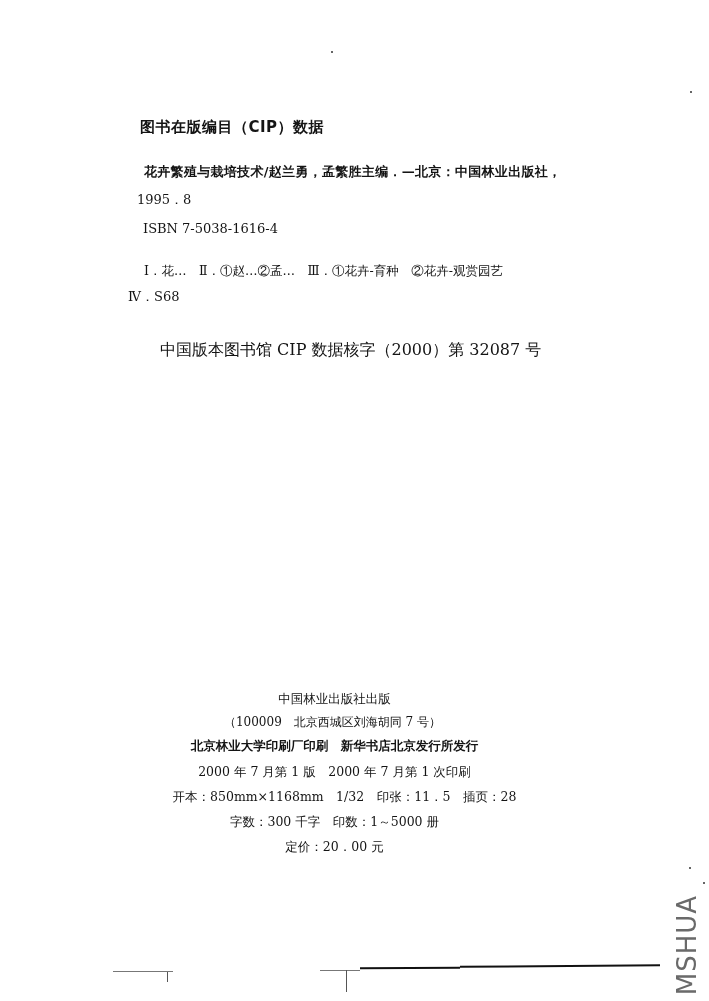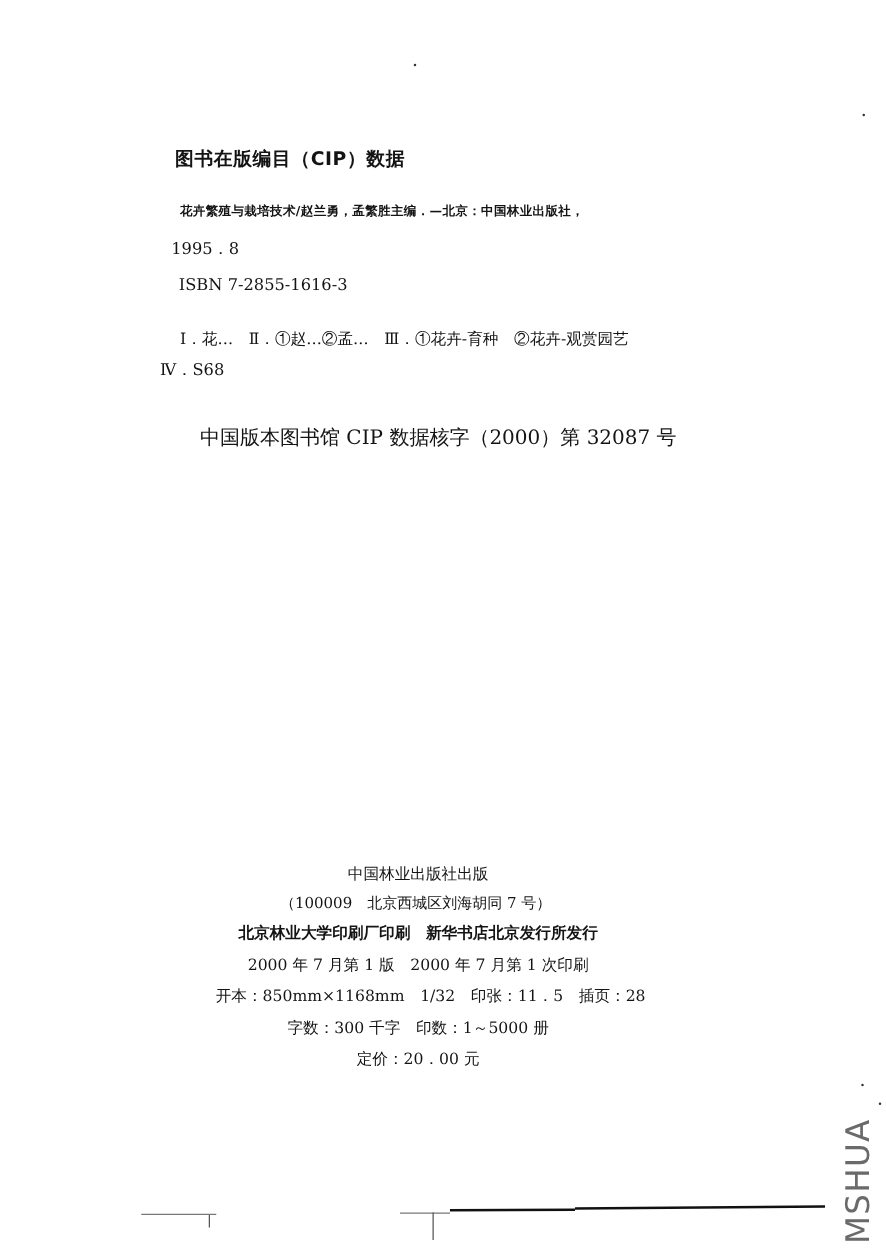--- a/index.html
+++ b/index.html
@@ -4,21 +4,21 @@
 <style>
   html, body { margin:0; padding:0; }
   body {
     width:709px; height:1001px; position:relative; overflow:hidden;
     background:#ffffff; color:#141414;
     font-family: "DejaVu Serif", "Liberation Serif", serif;
   }
   .line { position:absolute; white-space:nowrap; line-height:1;padding-left:40px; }
   .cip-title { left:100px; top:120px; font-size:15px; font-weight:bold; font-family:"DejaVu Sans","Liberation Sans",sans-serif; letter-spacing:0.5px; }
   .cip { font-size:13px; }
-  .l1 { left:104px; top:165px; letter-spacing:0.3px; font-weight:bold; font-family:"DejaVu Sans","Liberation Sans",sans-serif; font-size:10px; }
+  .l1 { left:104px; top:165px; letter-spacing:0.3px; font-weight:bold; font-family:"DejaVu Sans","Liberation Sans",sans-serif; font-size:13px; }
   .l2 { left:97px; top:193px; }
   .l3 { left:103px; top:222px; }
   .l4 { left:104px; top:265px; font-size:12.5px;text-align:right; }
   .l5 { left:88px; top:290px; }
   .l6 { left:120px; top:342px; font-size:16px; }
   .imprint { position:absolute; left:0; width:709px; text-align:center; font-size:12.5px; white-space:nowrap; line-height:1; }
   .i1 { top:693px; left:-20px; }
   .i2 { top:716px; left:-22px; font-size:12px; }
   .i3 { top:740px; left:-20px; font-weight:bold; font-family:"DejaVu Sans","Liberation Sans",sans-serif; font-size:12.5px; }
   .i4 { top:766px; left:-20px; }
@@ -39,21 +39,21 @@
   .scan-rule.thin { height:1px; background:#777; }
   .tick { position:absolute; width:1px; background:#555; }
 </style>
 </head>
 <body>
 
 <div>
   <div class="line cip-title">图书在版编目（CIP）数据</div>
   <div class="line cip l1">花卉繁殖与栽培技术/赵兰勇，孟繁胜主编．—北京：中国林业出版社，</div>
   <div class="line cip l2">1995．8</div>
-  <div class="line cip l3">ISBN 7-2855-1616-3</div>
+  <div class="line cip l3">ISBN 7-5038-1616-4</div>
   <div class="line cip l4">Ⅰ．花…　Ⅱ．①赵…②孟…　Ⅲ．①花卉-育种　②花卉-观赏园艺</div>
   <div class="line cip l5">Ⅳ．S68</div>
   <div class="line cip l6">中国版本图书馆 CIP 数据核字（2000）第 32087 号</div>
 </div>
 
 <div>
   <div class="imprint i1">中国林业出版社出版</div>
   <div class="imprint i2">（100009　北京西城区刘海胡同 7 号）</div>
   <div class="imprint i3">北京林业大学印刷厂印刷　新华书店北京发行所发行</div>
   <div class="imprint i4">2000 年 7 月第 1 版　2000 年 7 月第 1 次印刷</div>

